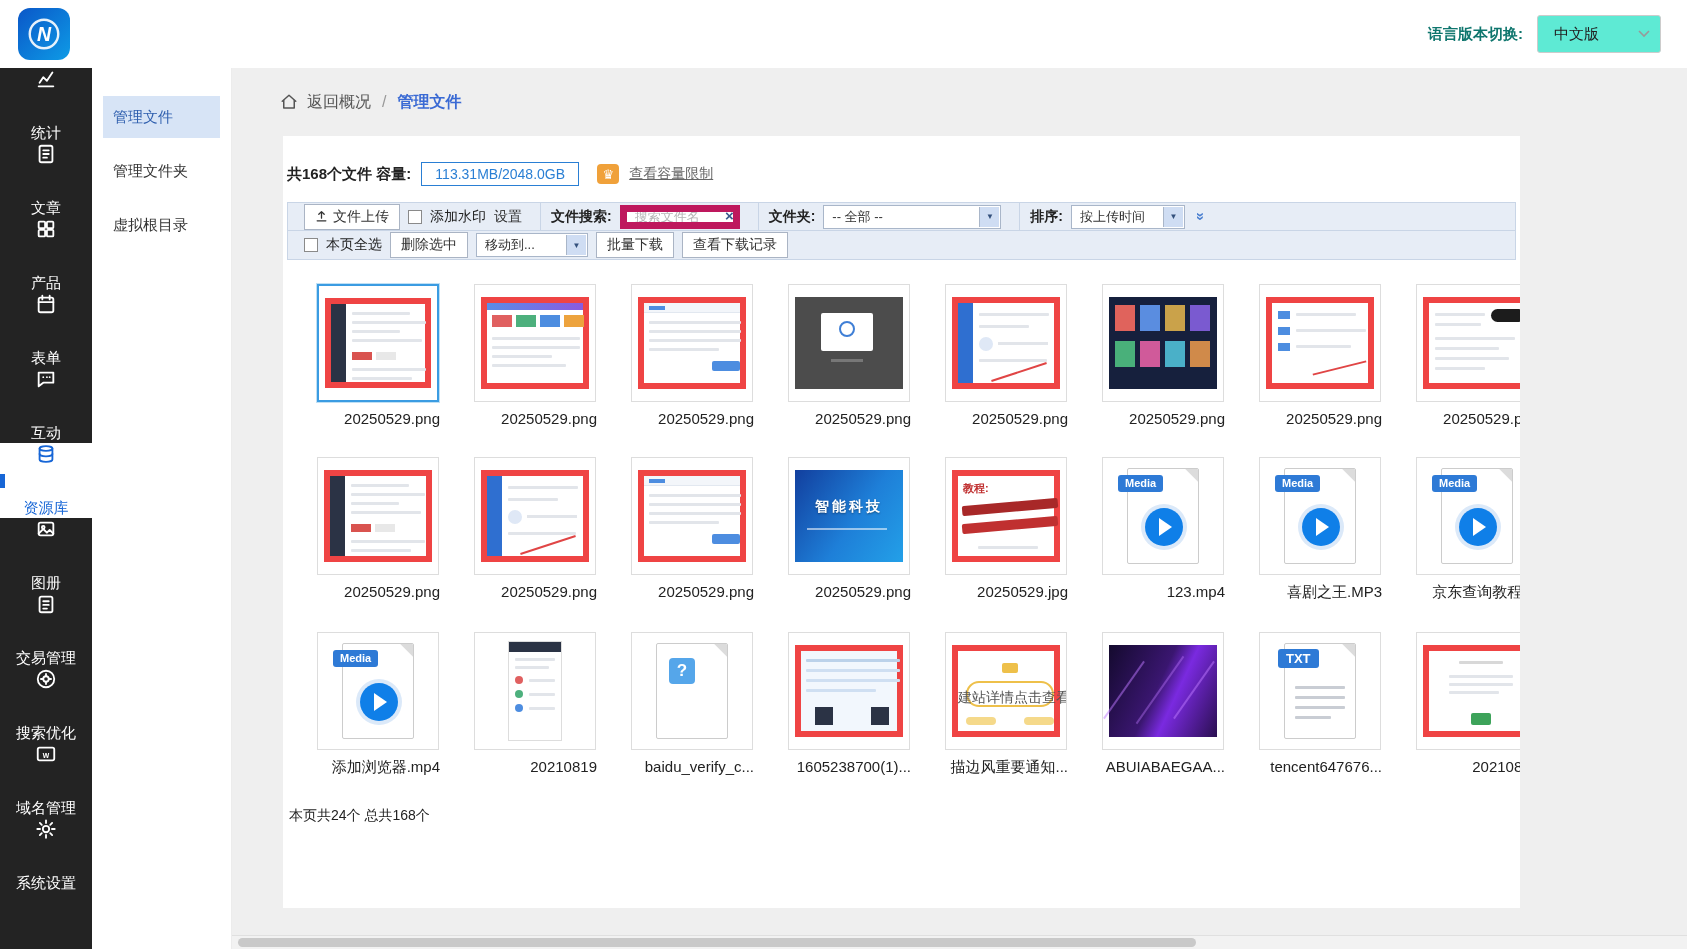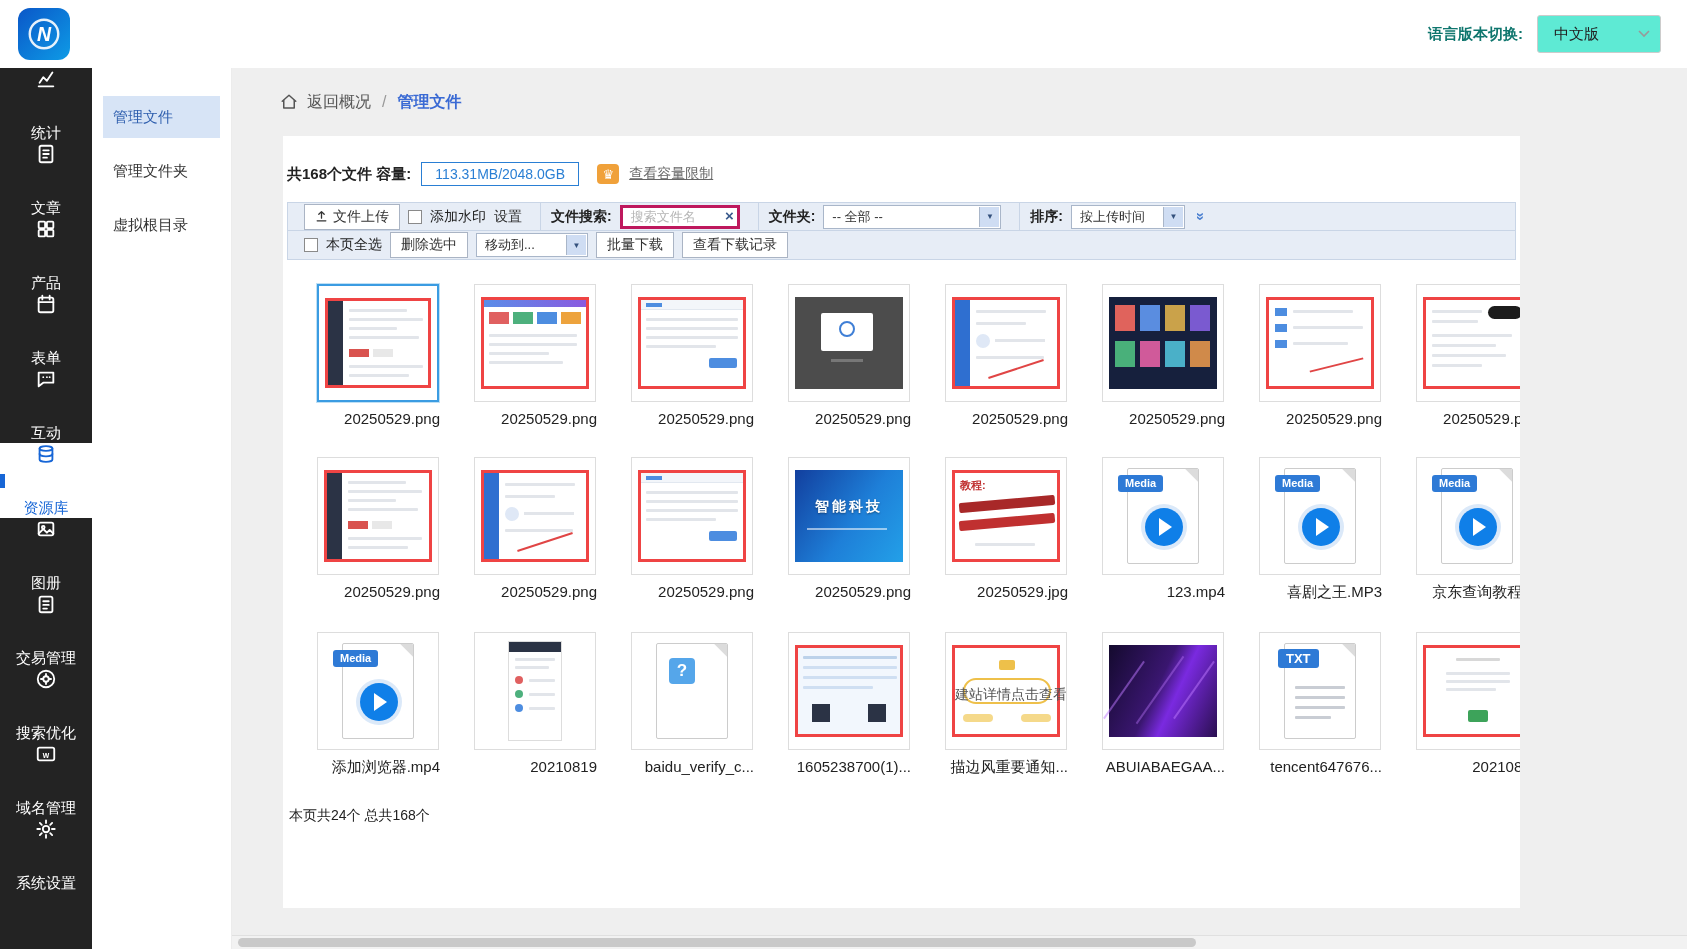--- a/index.html
+++ b/index.html
@@ -35,36 +35,36 @@
 .t-row{display:flex;align-items:center;background:#e7edf6;height:28px;padding:0 6px;gap:8px}
 .t-row1{border-bottom:1px solid #c9d5e6}
 .t-sec{display:flex;align-items:center;gap:8px;height:100%;padding:0 10px}
 .t-sec.sep{border-left:1px solid #c9d5e6}
 .btn{background:#fff;border:1px solid #aab4c4;font-size:14px;color:#333;padding:3px 10px;cursor:pointer;display:inline-flex;align-items:center;gap:5px;font-family:inherit}
 .cb{width:14px;height:14px;border:1px solid #8a8a8a;background:#fff;display:inline-block;cursor:pointer;flex:none}
 .t-label{font-size:14px;color:#222}
 .t-label.bold{font-weight:bold}
 .t-link{font-size:14px;color:#333;cursor:pointer}
 .search-wrap{position:relative}
-.search-input{width:120px;height:24px;border:3px solid #be185d;padding:0 22px 0 8px;font-size:13px;color:#8b5cf6;font-family:inherit}
+.search-input{width:120px;height:24px;border:7px solid #be185d;padding:0 22px 0 8px;font-size:13px;color:#8b5cf6;font-family:inherit}
 .search-input::placeholder{color:#b5b5b5}
 .clear-x{position:absolute;right:6px;top:2px;color:#3a5a8c;font-size:15px;cursor:pointer;font-weight:bold}
 .select{position:relative;background:#fff;border:1px solid #a9b6c9;height:24px;display:inline-flex;align-items:center;padding:0 28px 0 8px;font-size:13px;color:#333;cursor:pointer;white-space:nowrap}
 .sel-btn{position:absolute;right:1px;top:1px;bottom:1px;width:20px;background:#cfddf3;border-left:1px solid #a9b6c9;display:flex;align-items:center;justify-content:center;font-size:8px;color:#33507c}
 .folder-select{width:178px}
 .sort-select{width:114px}
 .move-select{width:112px}
 .dbl-chev{color:#4a7fd0;font-weight:bold;font-size:15px;transform:rotate(90deg);display:inline-block;cursor:pointer;margin-left:4px}
 .grid{padding:24px 0 0 33px}
 .grid-row{display:flex;gap:33px;margin-bottom:30px}
 .fitem{width:124px;cursor:pointer;flex:none}
 .thumb{width:122px;height:118px;background:#fff;border:1px solid #ddd;position:relative;overflow:hidden;margin:0 auto}
 .fitem.selected .thumb{border:2px solid #3b9ce2;box-shadow:0 0 0 1px #bfe0f5}
 .fname{margin-top:8px;font-size:15px;color:#222;text-align:right;white-space:nowrap;overflow:hidden;width:124px}
-.sc{position:absolute;left:6px;right:6px;top:12px;bottom:12px;background:#fff;border:3px solid #ef4444}
+.sc{position:absolute;left:6px;right:6px;top:12px;bottom:12px;background:#fff;border:6px solid #ef4444}
 .scd{position:absolute;left:6px;right:6px;top:12px;bottom:12px}
 .scsb{position:absolute;left:0;top:0;bottom:0;width:15px;background:#2b3345}
 .ln{position:absolute;height:3px;background:#e2e5ea;border-radius:1px}
 .blk{position:absolute}
 .page{position:absolute;left:24px;top:10px;width:72px;height:96px;background:#fff;border:1px solid #ccc;border-radius:2px;overflow:hidden}
 .fold{position:absolute;top:-9px;right:-9px;width:18px;height:18px;background:#dcdcdc;transform:rotate(45deg)}
 .ftag{position:absolute;left:15px;top:17px;background:#2e7ad6;color:#fff;font-size:11px;line-height:17px;padding:0 7px;border-radius:3px;font-weight:bold;z-index:2}
 .play{position:absolute;left:42px;top:50px;width:38px;height:38px;border-radius:50%;background:#0f7fe8;box-shadow:0 0 0 4px #dbe9f9;z-index:2}
 .play::after{content:"";position:absolute;left:14px;top:10px;width:0;height:0;border-left:13px solid #fff;border-top:9px solid transparent;border-bottom:9px solid transparent}
 .qmark{position:absolute;left:12px;top:14px;width:26px;height:26px;background:#55a6ea;border-radius:4px;color:#fff;font-size:17px;font-weight:bold;text-align:center;line-height:26px}

